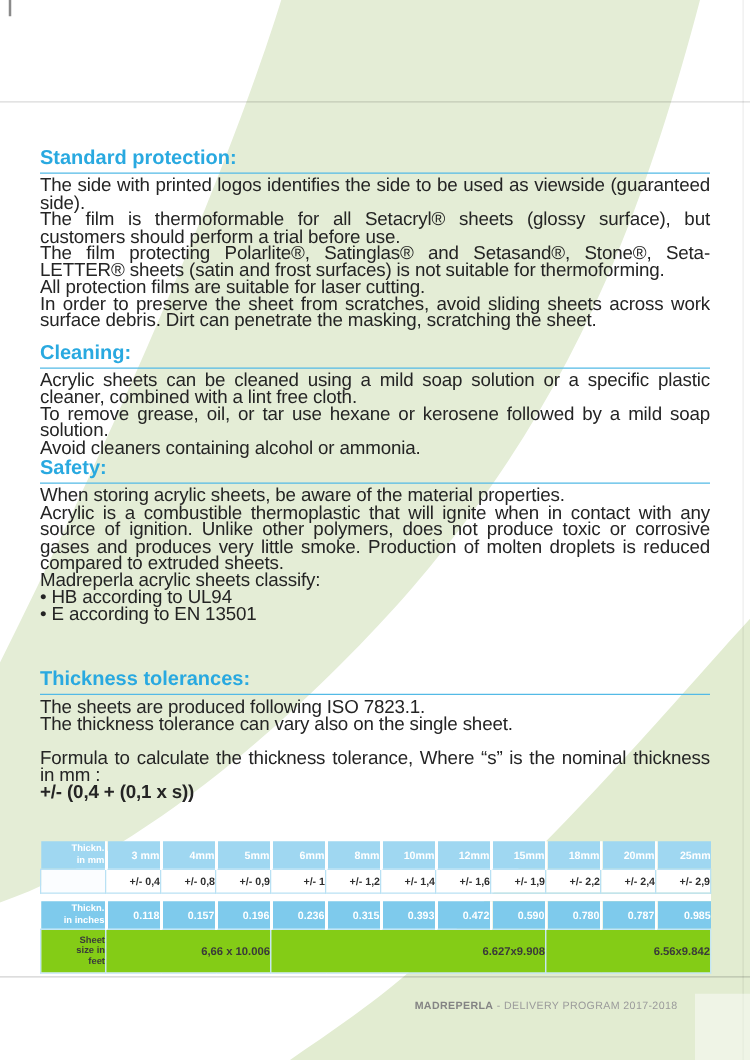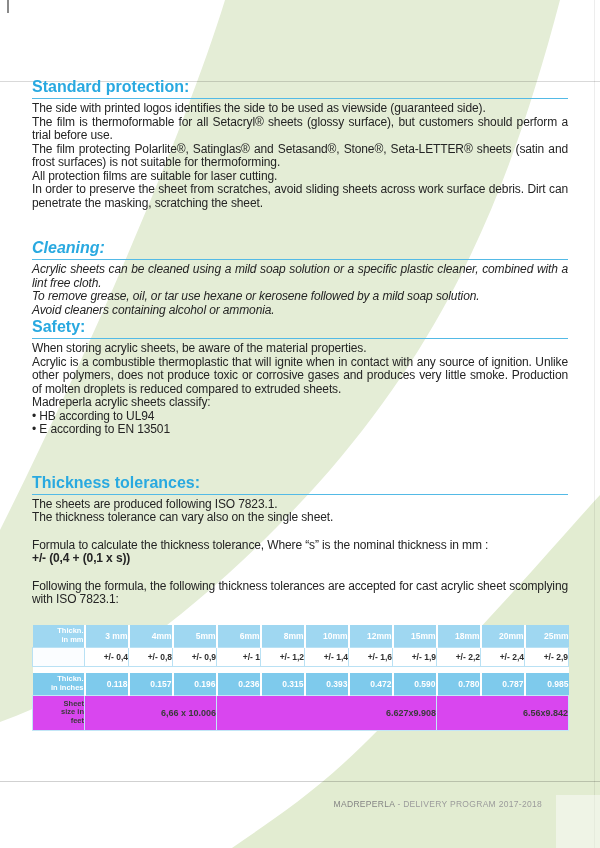--- a/index.html
+++ b/index.html
@@ -7,33 +7,33 @@
     position:relative;width:600px;height:848px;overflow:hidden;background:#ffffff;
     font-family:"Liberation Sans",sans-serif;
   }
   .bg-svg{position:absolute;left:0;top:0;width:600px;height:848px;}
   .scan-line-top{position:absolute;left:0;top:81px;width:600px;height:1px;background:rgba(0,0,0,.15);}
   .scan-line-bottom{position:absolute;left:0;top:781px;width:600px;height:1px;background:rgba(0,0,0,.18);}
   .scan-line-right{position:absolute;left:594px;top:0;width:1px;height:848px;background:rgba(0,0,0,.07);}
   .scan-tick{position:absolute;left:7px;top:0;width:2px;height:13px;background:#8a8a8a;}
   .corner-light{position:absolute;left:556px;top:795px;width:44px;height:53px;background:rgba(255,255,255,.45);}
 
-  .content{position:absolute;left:32px;top:0;width:536px;padding-top:77px;}
+  .content{position:absolute;left:32px;top:0;width:536px;padding-top:117px;}
   .sec-heading{
     color:#29a9e0;font-size:16px;line-height:19px;font-weight:700;
     border-bottom:1px solid #53bae6;padding-bottom:2px;margin:0;
   }
   .sec-body{margin-top:3px;}
   .sec-body p{
-    margin:0;font-size:12px;line-height:13.5px;color:#242424;
+    margin:0;font-size:15px;line-height:13.5px;color:#242424;
     text-align:justify;letter-spacing:-0.12px;
   }
   .bold-line{font-weight:700;}
   .spacer{height:14px;}
-  .m-sec2{margin-top:28px;font-style:italic;}
+  .m-sec2{margin-top:9px;}
   .m-sec3{}
   .m-sec4{margin-top:36px;}
 
   table.tol-table{border-collapse:collapse;table-layout:fixed;width:536px;margin-top:18px;}
   .tol-table col.c-label{width:52px;}
   .tol-table col.c-data{width:44px;}
   .tol-table th,.tol-table td{padding:0;text-align:right;vertical-align:middle;overflow:hidden;}
   .row-hdr th{
     background:#9fd7f1;color:#ffffff;font-size:8.5px;font-weight:700;height:22px;
     border-left:2px solid #ffffff;
@@ -44,32 +44,32 @@
     border:1px solid #b9e1f4;
   }
   .row-tol td.blank{background:#fbfdff;}
   .row-gap td{height:6px;background:#ffffff;border:0;}
   .row-inch td{
     background:#7ecaec;color:#ffffff;font-size:8.5px;font-weight:700;height:22px;
     border-left:2px solid #ffffff;
   }
   .row-inch td:first-child{border-left:0;}
   .row-sheet td{
-    background:#d946ef;color:#3a3a3a;font-size:9px;font-weight:700;height:34px;
+    background:#84cc16;color:#3a3a3a;font-size:9px;font-weight:700;height:34px;
     border:1px solid #c3e6f6;
   }
   .cell-label{font-size:7.5px;line-height:8.5px;font-weight:700;}
   .row-sheet .cell-label{color:#3a3a3a;}
   .row-hdr .cell-label,.row-inch .cell-label{color:#ffffff;}
 
   .footer{
     position:absolute;top:799px;right:58px;font-size:8.5px;letter-spacing:.3px;
     color:#9b9b9b;white-space:nowrap;
   }
-  .footer .brand{color:#848484;font-weight:400;}
+  .footer .brand{color:#848484;font-weight:700;}
 </style>
 </head>
 <body>
 
 <div class="page">
 
   <svg class="bg-svg" viewBox="0 0 600 848" xmlns="http://www.w3.org/2000/svg" preserveAspectRatio="none">
     <path fill="#e4edd6" d="M225,0 L560,0 C510,190 450,330 330,470 C250,562 120,680 0,722 L0,530 C90,350 185,130 225,0 Z"></path>
     <path fill="#e2ecd1" d="M600,495 C545,555 470,645 380,728 C320,790 275,818 232,848 L600,848 Z"></path>
   </svg>
@@ -112,21 +112,20 @@
 
     <div class="m-sec4">
       <h2 class="sec-heading">Thickness tolerances:</h2>
       <div class="sec-body">
         <p>The sheets are produced following ISO 7823.1.</p>
         <p>The thickness tolerance can vary also on the single sheet.</p>
         <div class="spacer"></div>
         <p>Formula to calculate the thickness tolerance, Where “s” is the nominal thickness in mm :</p>
         <p class="bold-line">+/- (0,4 + (0,1 x s))</p>
         <div class="spacer"></div>
-        <p>Following the formula, the following thickness tolerances are accepted for cast acrylic sheet scomplying with ISO 7823.1:</p>
       </div>
 
       <table class="tol-table">
         <colgroup>
           <col class="c-label">
             <col class="c-data">
             <col class="c-data">
             <col class="c-data">
           <col class="c-data">
             <col class="c-data">

